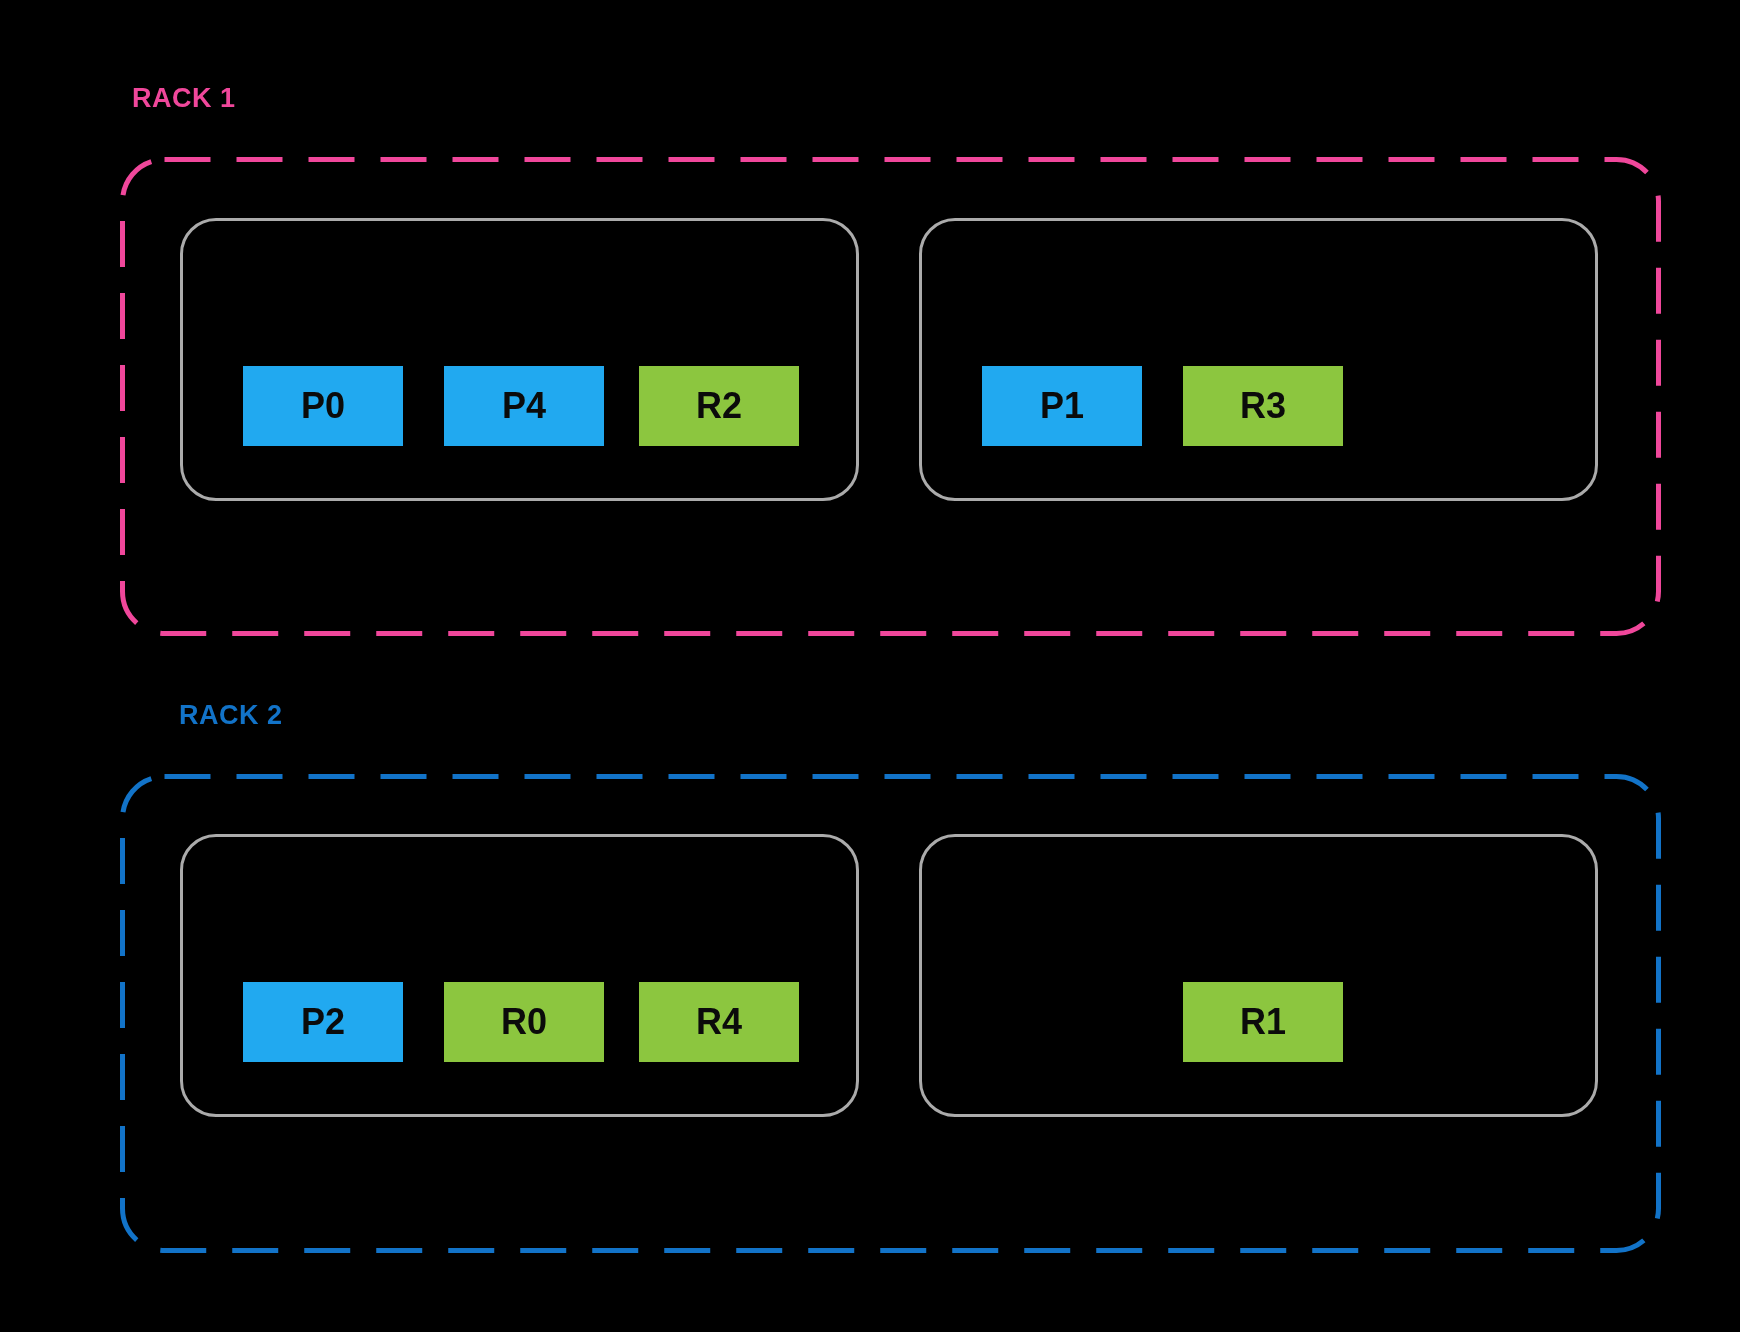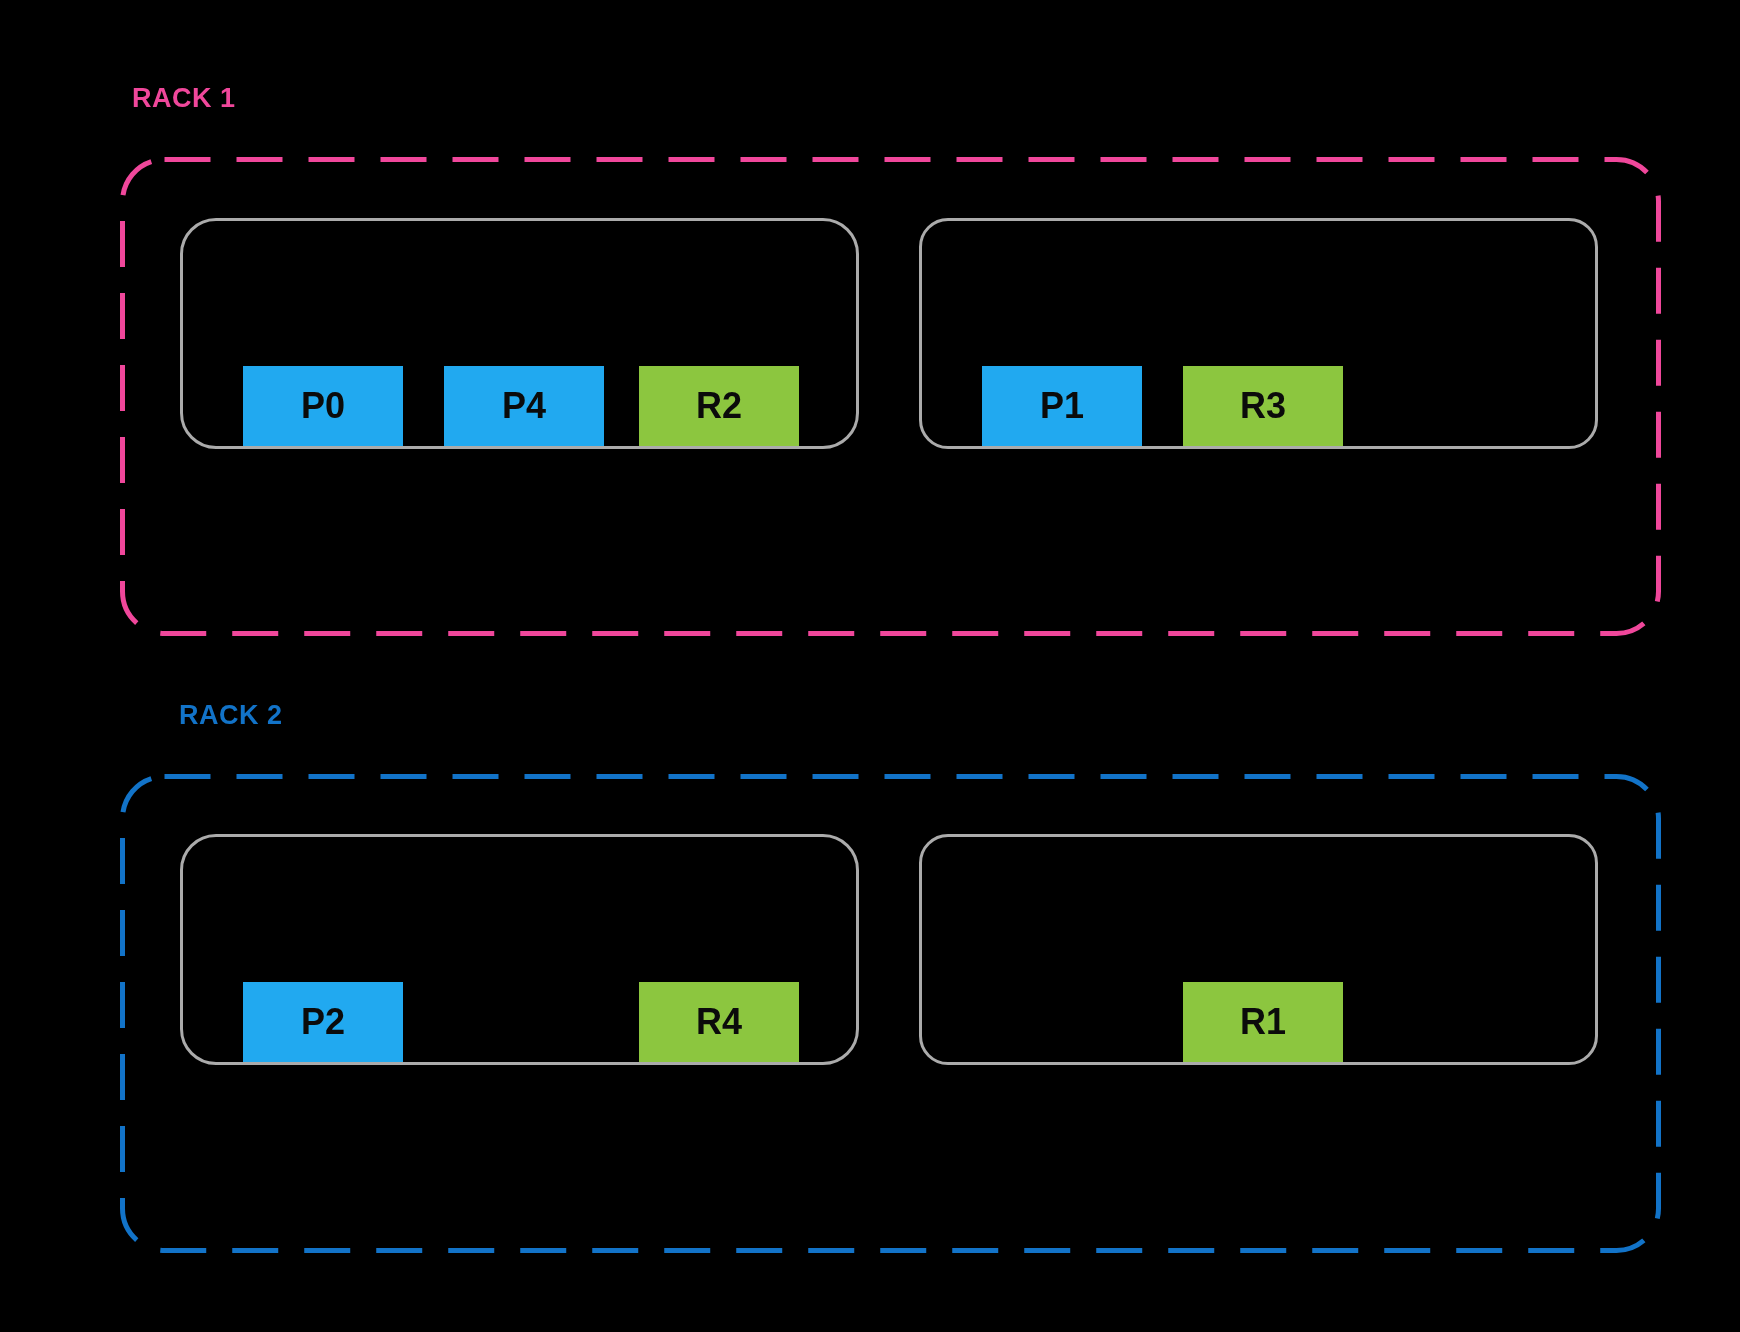--- a/index.html
+++ b/index.html
@@ -33,24 +33,24 @@
     stroke-dasharray: 46 26;
   }
   .rack1-outline rect { stroke: var(--rack1, #F0479B); }
   .rack2-outline rect { stroke: var(--rack2, #1273C8); }
 
   .node {
     position: absolute;
     box-sizing: border-box;
     border: 3px solid var(--node_border, #ABABAB);
     border-radius: 36px;
-    width: 679px; height: 231px;
+    width: 679px; height: 283px;
   }
   .node-left  { left: 180px; }
-  .node-right { left: 919px; border-radius: 29px; }
+  .node-right { left: 919px; }
   .rack1-node { top: 218px; }
   .rack2-node { top: 834px; text-align: center; }
 
   .block {
     position: absolute;
     top: 145px;
     width: 160px; height: 80px;
     display: flex;
     align-items: center;
     justify-content: center;
@@ -90,20 +90,21 @@
 
   <section>
     <div class="rack-label rack2-label">RACK 2</div>
 
     <svg class="outline rack2-outline" width="1541" height="479">
       <rect x="2.5" y="2.5" width="1536" height="474" rx="42" ry="42"></rect>
     </svg>
 
     <div class="node node-left rack2-node">
       <div class="block p slot1">P2</div>
+      <div class="block r slot2">R0</div>
       <div class="block r slot3">R4</div>
     </div>
 
     <div class="node node-right rack2-node">
       <div class="block r slot2">R1</div>
     </div>
   </section>
 
 </div>
 

